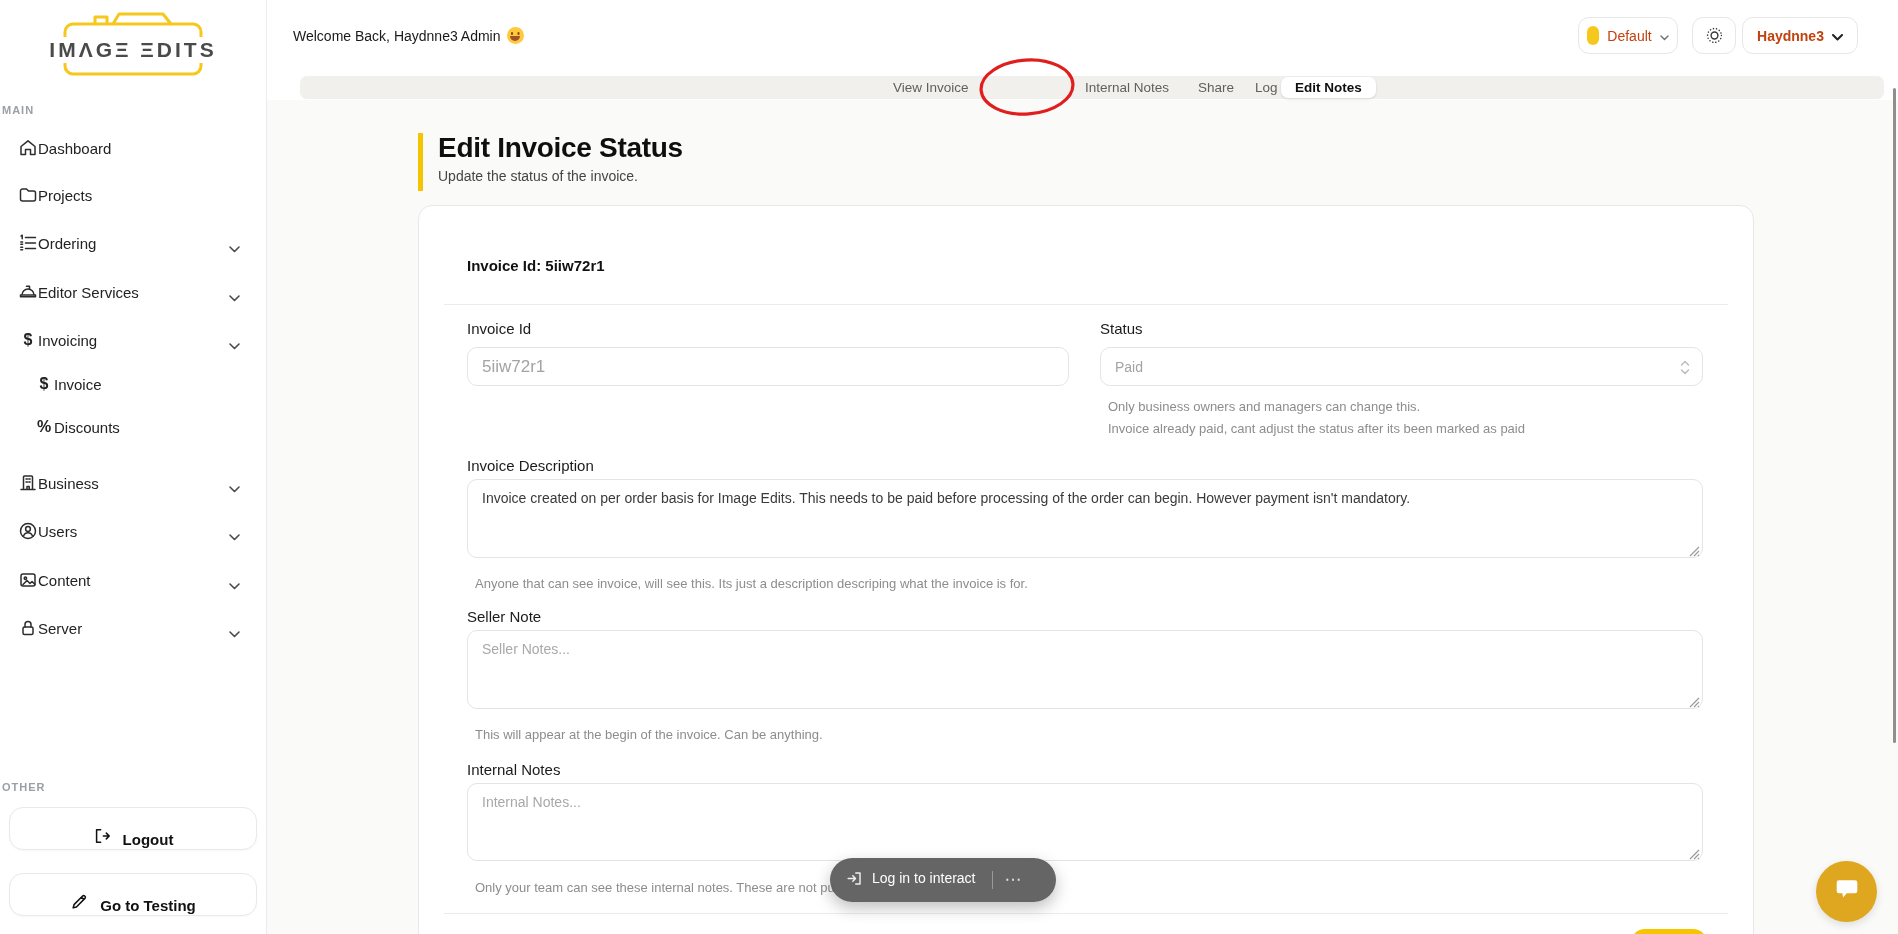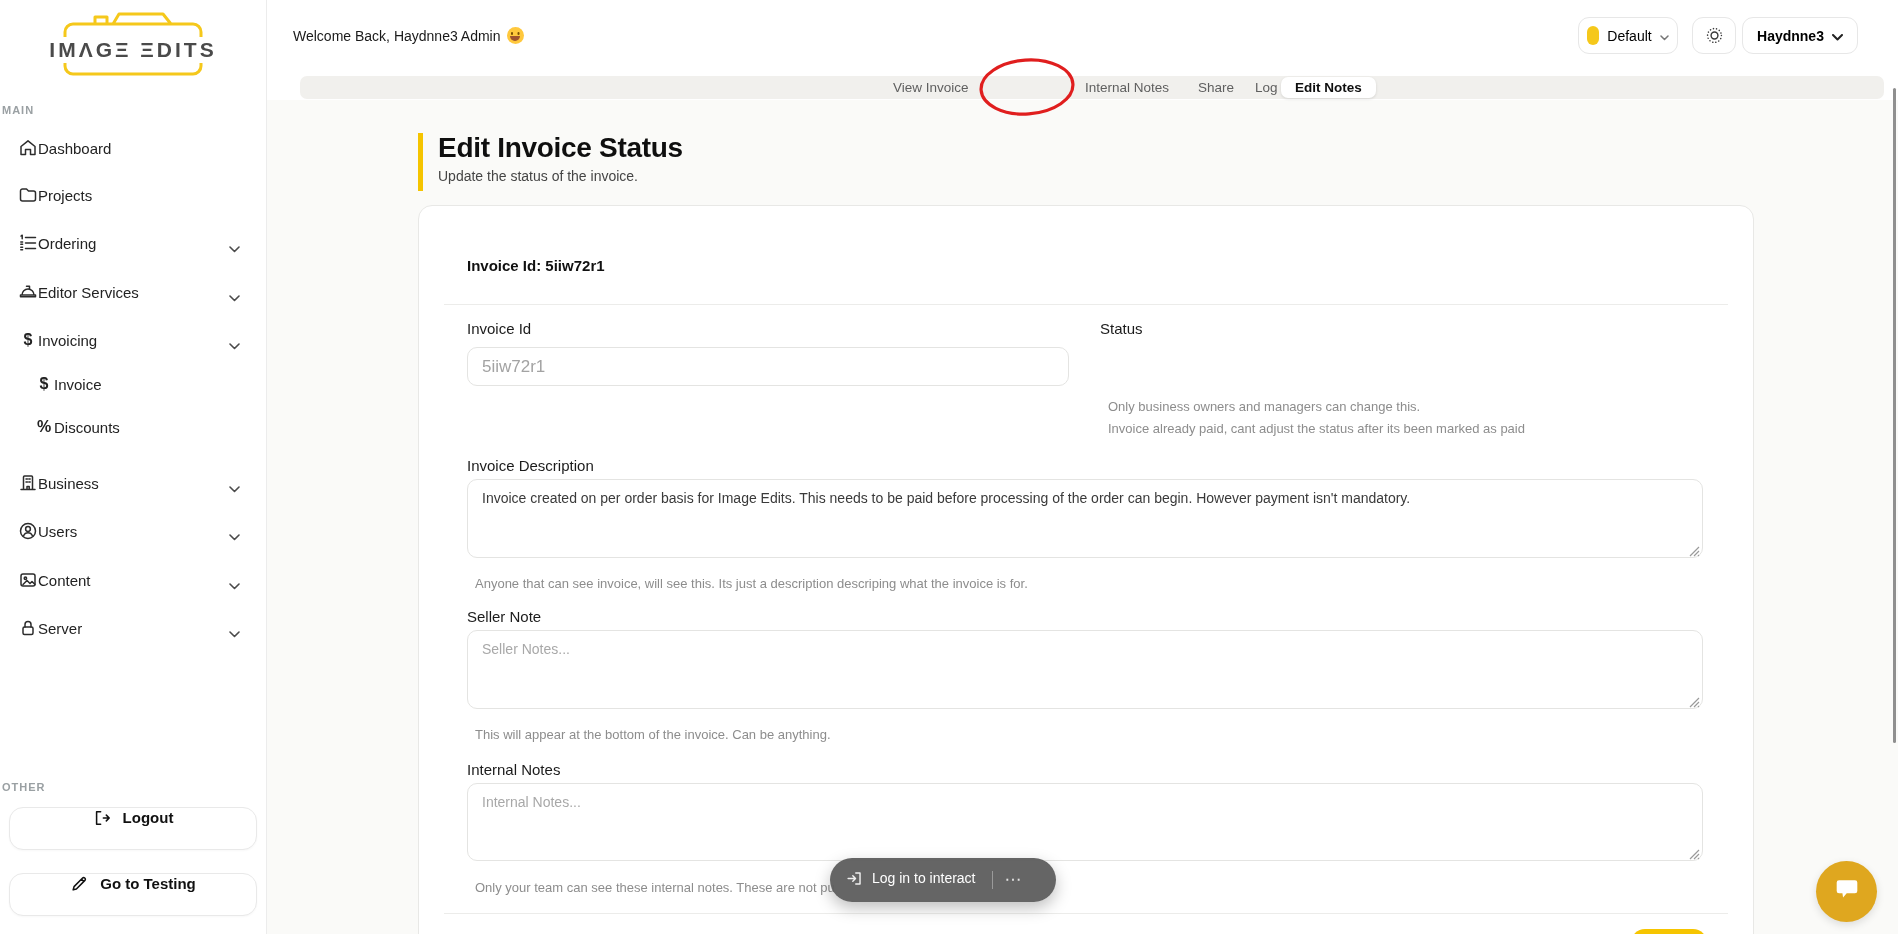--- a/index.html
+++ b/index.html
@@ -10,31 +10,31 @@
   .section-label{position:absolute;left:2px;font-size:11px;font-weight:600;letter-spacing:1px;color:#9aa0a3;}
   .nav-item{position:absolute;left:0;width:266px;height:40px;display:flex;align-items:center;padding-left:18px;box-sizing:border-box;cursor:pointer;}
   .nav-item.sub{padding-left:34px;}
   .nav-icon{width:20px;height:20px;display:inline-flex;align-items:center;justify-content:center;color:#2c2c2c;flex:none;}
   .nav-icon svg{stroke:#2c2c2c;fill:none;stroke-width:1.5;stroke-linecap:round;stroke-linejoin:round;}
   .nav-icon.txt{font-size:16px;font-weight:600;color:#222;}
   .nav-label{font-size:15px;font-weight:500;color:#232323;}
   .nav-chevron{position:absolute;right:26px;top:50%;margin-top:-4px;width:11px;height:7px;}
   .nav-chevron svg{stroke:#4b4b4b;fill:none;stroke-width:1.6;stroke-linecap:round;stroke-linejoin:round;}
   .side-btn{position:absolute;left:9px;width:248px;height:43px;background:#fff;border:1px solid #e9e9e9;border-radius:14px;
-    display:flex;align-items:flex-start;justify-content:center;gap:12px;font-size:15px;font-weight:700;color:#111;cursor:pointer;
+    display:flex;align-items:flex-end;justify-content:center;gap:12px;font-size:15px;font-weight:700;color:#111;cursor:pointer;
     box-shadow:0 1px 2px rgba(0,0,0,0.03);}
   .side-btn svg{stroke:#111;fill:none;stroke-width:1.7;stroke-linecap:round;stroke-linejoin:round;}
   
   .topband{position:absolute;left:267px;top:0;width:1631px;height:100px;background:#ffffff;}
   .welcome{position:absolute;left:293px;top:27px;font-size:14px;color:#1a1a1a;display:flex;align-items:center;gap:6px;}
   .emoji-face{width:17px;height:17px;border-radius:50%;background:#FFC83D;position:relative;display:inline-block;}
   .emoji-face::before{content:"";position:absolute;left:4px;top:5px;width:2.5px;height:2.5px;border-radius:50%;background:#7a4f01;box-shadow:6.5px 0 0 #7a4f01;}
   .emoji-face::after{content:"";position:absolute;left:3.5px;bottom:3px;width:10px;height:5px;border-radius:0 0 10px 10px;background:#a0522d;}
   .hdr-btn{position:absolute;top:17px;height:37px;background:#fff;border:1px solid #e7e7e7;border-radius:11px;
-    display:flex;align-items:center;justify-content:center;gap:8px;font-size:14px;color:#000000;box-sizing:border-box;cursor:pointer;}
+    display:flex;align-items:center;justify-content:center;gap:8px;font-size:14px;color:#c2410c;box-sizing:border-box;cursor:pointer;}
   .ws-oval{width:12px;height:19px;border-radius:7px;background:#f5c81b;}
   .sm-chevron svg{stroke:#777;fill:none;stroke-width:1.5;stroke-linecap:round;stroke-linejoin:round;}
   .bold-chevron svg{stroke:#222;fill:none;stroke-width:2;stroke-linecap:round;stroke-linejoin:round;}
   
   .tabstrip{position:absolute;left:300px;top:76px;width:1584px;height:23px;background:#f1f0ed;border-radius:7px;z-index:2;}
   .tab{position:absolute;top:0;height:23px;line-height:23px;font-size:13.5px;color:#5f5f5f;cursor:pointer;white-space:nowrap;}
   .tab.active{top:1px;height:21px;line-height:21px;background:#fff;border-radius:7px;padding:0 14px;color:#0e0e0e;font-weight:700;
     box-shadow:0 1px 3px rgba(0,0,0,0.12);}
   .annotation{position:absolute;left:965px;top:50px;width:124px;height:74px;z-index:6;pointer-events:none;}
   
@@ -275,20 +275,28 @@
 </div>
 
 <div class="card">
   <div class="card-heading">Invoice Id: 5iiw72r1</div>
   <div class="divider" style="top:98px"></div>
 
   <div class="f-label" style="left:48px;top:114px">Invoice Id</div>
   <input class="f-input" style="left: 48px; top: 141px; width: 602px;" readonly="" value="5iiw72r1">
 
   <div class="f-label" style="left:681px;top:114px">Status</div>
+  <div class="f-select" style="left:681px;top:141px;width:603px">
+    <span>Paid</span>
+    <span class="updown">
+      <svg width="10" height="15" viewBox="0 0 10 15">
+          <path d="M1.5 5 L5 1.5 L8.5 5 M1.5 10 L5 13.5 L8.5 10"></path>
+        </svg>
+    </span>
+  </div>
   <div class="helper" style="left:689px;top:190px">Only business owners and managers can change this.</div>
   <div class="helper" style="left:689px;top:212px">Invoice already paid, cant adjust the status after its been marked as paid</div>
 
   <div class="f-label" style="left:48px;top:251px">Invoice Description</div>
   <div class="ta-wrap" style="top:273px;height:79px">
     <textarea class="f-textarea" style="">Invoice created on per order basis for Image Edits. This needs to be paid before processing of the order can begin. However payment isn't mandatory.</textarea>
     <span class="resize-handle">
       <svg width="12" height="12" viewBox="0 0 12 12">
           <path d="M11 2 L2 11 M11 6 L6 11 M11 10 L10 11"></path>
         </svg>
@@ -298,21 +306,21 @@
 
   <div class="f-label" style="left:48px;top:402px">Seller Note</div>
   <div class="ta-wrap" style="top:424px;height:79px">
     <textarea class="f-textarea" placeholder="Seller Notes..." style=""></textarea>
     <span class="resize-handle">
       <svg width="12" height="12" viewBox="0 0 12 12">
           <path d="M11 2 L2 11 M11 6 L6 11 M11 10 L10 11"></path>
         </svg>
     </span>
   </div>
-  <div class="helper" style="left:56px;top:518px">This will appear at the bottom of the invoice. Can be anything.</div>
+  <div class="helper" style="left:56px;top:518px">This will appear at the begin of the invoice. Can be anything.</div>
 
   <div class="f-label" style="left:48px;top:555px">Internal Notes</div>
   <div class="ta-wrap" style="top:577px;height:78px">
     <textarea class="f-textarea" placeholder="Internal Notes..." style=""></textarea>
     <span class="resize-handle">
       <svg width="12" height="12" viewBox="0 0 12 12">
           <path d="M11 2 L2 11 M11 6 L6 11 M11 10 L10 11"></path>
         </svg>
     </span>
   </div>

